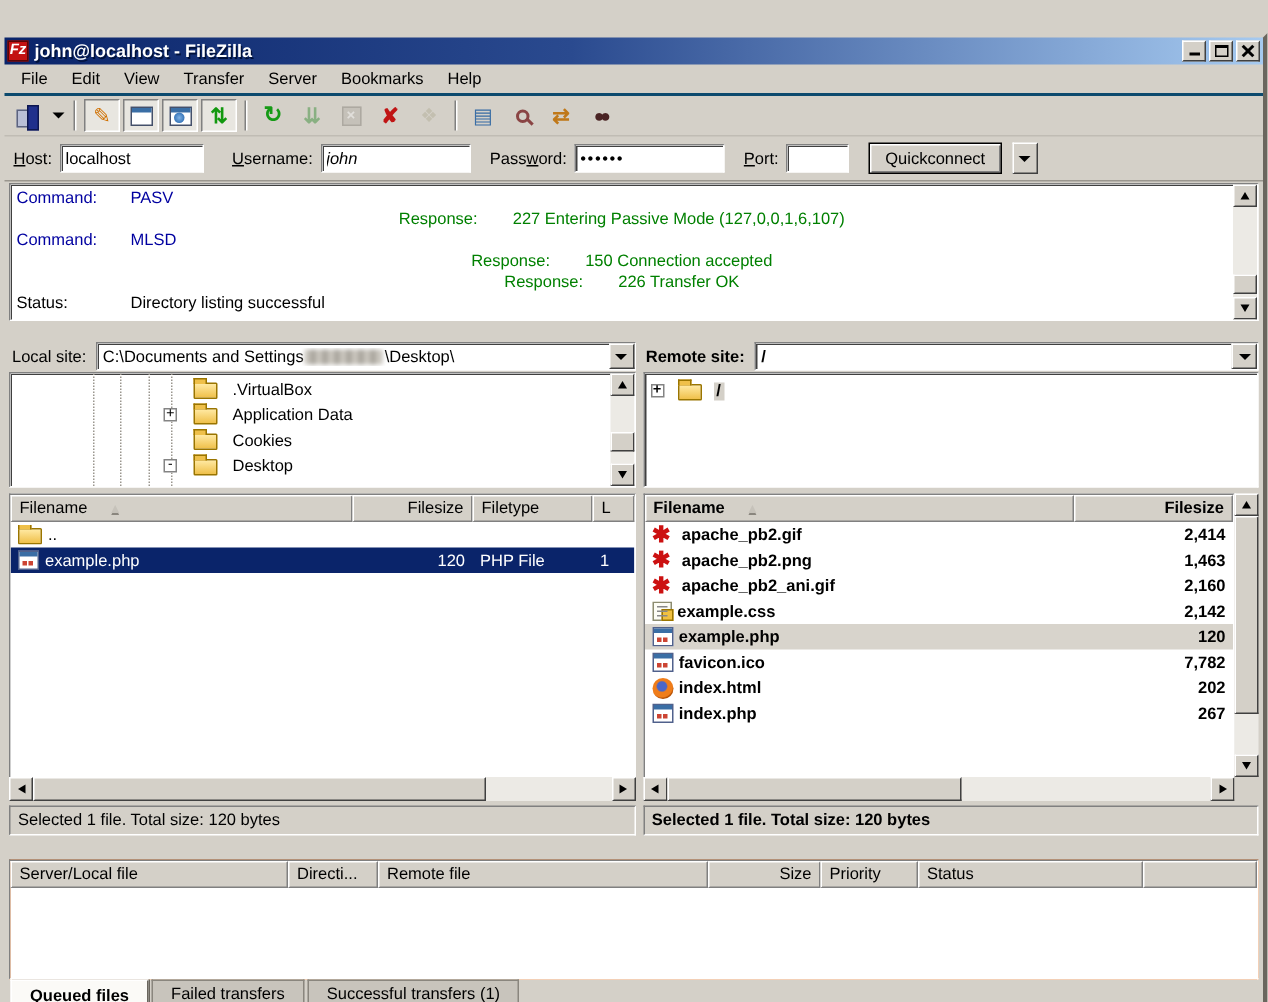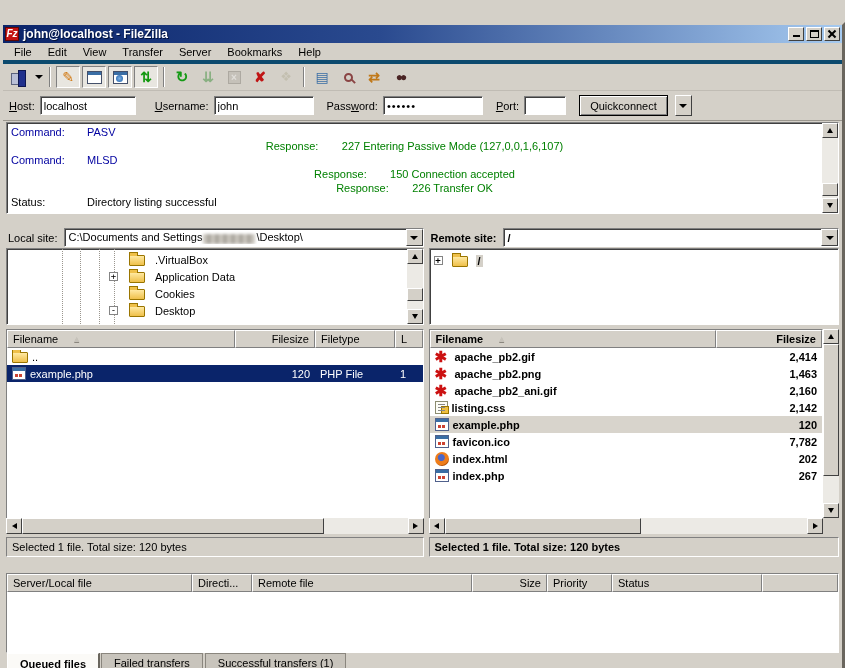--- a/index.html
+++ b/index.html
@@ -19,21 +19,21 @@
   .winbtns { margin-left:auto; display:flex; gap:2px; }
   .wbtn { width:16px; height:14px; background:#d4d0c8; border:1px solid; border-color:#fff #404040 #404040 #fff;
     display:flex; align-items:center; justify-content:center; }
   .glyph-min { width:7px; height:7px; border-bottom:2px solid #000; margin-top:-2px; }
   .glyph-max { width:9px; height:8px; border:1px solid #000; border-top-width:2px; }
   .glyph-x { position:relative; width:10px; height:10px; }
   .glyph-x::before,.glyph-x::after { content:""; position:absolute; left:4px; top:0; width:2px; height:10px; background:#000; }
   .glyph-x::before { transform:rotate(45deg); } .glyph-x::after { transform:rotate(-45deg); }
 
   
-  .menubar { height:21px; display:flex; align-items:center; padding-left:3px; border-bottom:4px solid #0c4a6e; flex:0 0 auto; }
+  .menubar { height:21px; display:flex; align-items:center; padding-left:3px; border-bottom:2px solid #0c4a6e; flex:0 0 auto; }
   .menuitem { padding:3px 8px; }
   .toolbar { height:27px; display:flex; align-items:center; padding:1px 3px; border-bottom:1px solid #c0bcb4; flex:0 0 auto; }
   .tbtn { width:24px; height:22px; display:flex; align-items:center; justify-content:center; margin:0 1px; position:relative; }
   .tbtn.pressed { border:1px solid; border-color:#808080 #fff #fff #808080; background:#e8e6e0; }
   .tbtn.grayed { opacity:.45; }
   .tsep { width:2px; height:20px; border-left:1px solid #808080; border-right:1px solid #fff; margin:0 4px; }
   .ddbtn { width:13px; height:22px; display:flex; align-items:center; justify-content:center; }
   .tri-down { width:0; height:0; border-left:4px solid transparent; border-right:4px solid transparent; border-top:4px solid #000; }
   .tri-up-s { width:0; height:0; border-left:3px solid transparent; border-right:3px solid transparent; border-bottom:5px solid #000; }
   .tri-down-s { width:0; height:0; border-left:3px solid transparent; border-right:3px solid transparent; border-top:5px solid #000; }
@@ -59,21 +59,21 @@
   .ico-mag::after { content:""; position:absolute; width:6px; height:2px; background:#8a4444; right:-5px; bottom:-2px; transform:rotate(45deg); }
   .ico-sync { color:#c07818; font-size:14px; font-weight:bold; }
   .ico-binoc { color:#4a2424; font-size:12px; letter-spacing:-3px; font-weight:bold; }
 
   
   .quickbar { height:30px; display:flex; align-items:center; padding:0 6px; gap:5px;
     border-bottom:1px solid #9a968e; flex:0 0 auto; }
   .qlabel .key { text-decoration:underline; }
   .qinput { height:19px; border:1px solid; border-color:#808080 #fff #fff #808080;
     box-shadow:inset 1px 1px 0 #404040; background:#fff; padding:2px 3px; font-family:"Liberation Sans",sans-serif; font-size:11px; }
-  .w-host{width:96px;} .w-user{width:100px;} .w-pass{width:100px; letter-spacing:1px;} .w-port{width:42px; margin-right:8px;}
+  .w-host{width:96px;} .w-user{width:100px;font-style:italic;} .w-pass{width:100px; letter-spacing:1px;} .w-port{width:42px; margin-right:8px;}
   .qbtn { height:21px; padding:2px 10px; background:#d4d0c8; border:1px solid #000;
     box-shadow:inset 1px 1px 0 #fff, inset -1px -1px 0 #808080; font-size:11px; }
   .qdrop { width:17px; height:21px; background:#d4d0c8; border:1px solid; border-color:#fff #404040 #404040 #fff;
     display:flex; align-items:center; justify-content:center; margin-left:2px; }
 
   
   .sunken { border:1px solid; border-color:#808080 #fff #fff #808080; box-shadow:inset 1px 1px 0 #404040; background:#fff; }
 
   
   .logpane { height:92px; margin:1px 3px 0 3px; position:relative; overflow:hidden; flex:0 0 auto; }
@@ -474,21 +474,21 @@
             <div class="lrow">
                 <span class="lc rcol-name">
                   <span class="fico" data-icon="apache"></span>
                   <span>apache_pb2_ani.gif</span>
                 </span>
                 <span class="lc rcol-size num">2,160</span>
               </div>
             <div class="lrow">
                 <span class="lc rcol-name">
                   <span class="fico" data-icon="css"></span>
-                  <span>listing.css</span>
+                  <span>example.css</span>
                 </span>
                 <span class="lc rcol-size num">2,142</span>
               </div>
             <div class="lrow sel-inactive">
                 <span class="lc rcol-name">
                   <span class="fico" data-icon="php"></span>
                   <span>example.php</span>
                 </span>
                 <span class="lc rcol-size num">120</span>
               </div>

